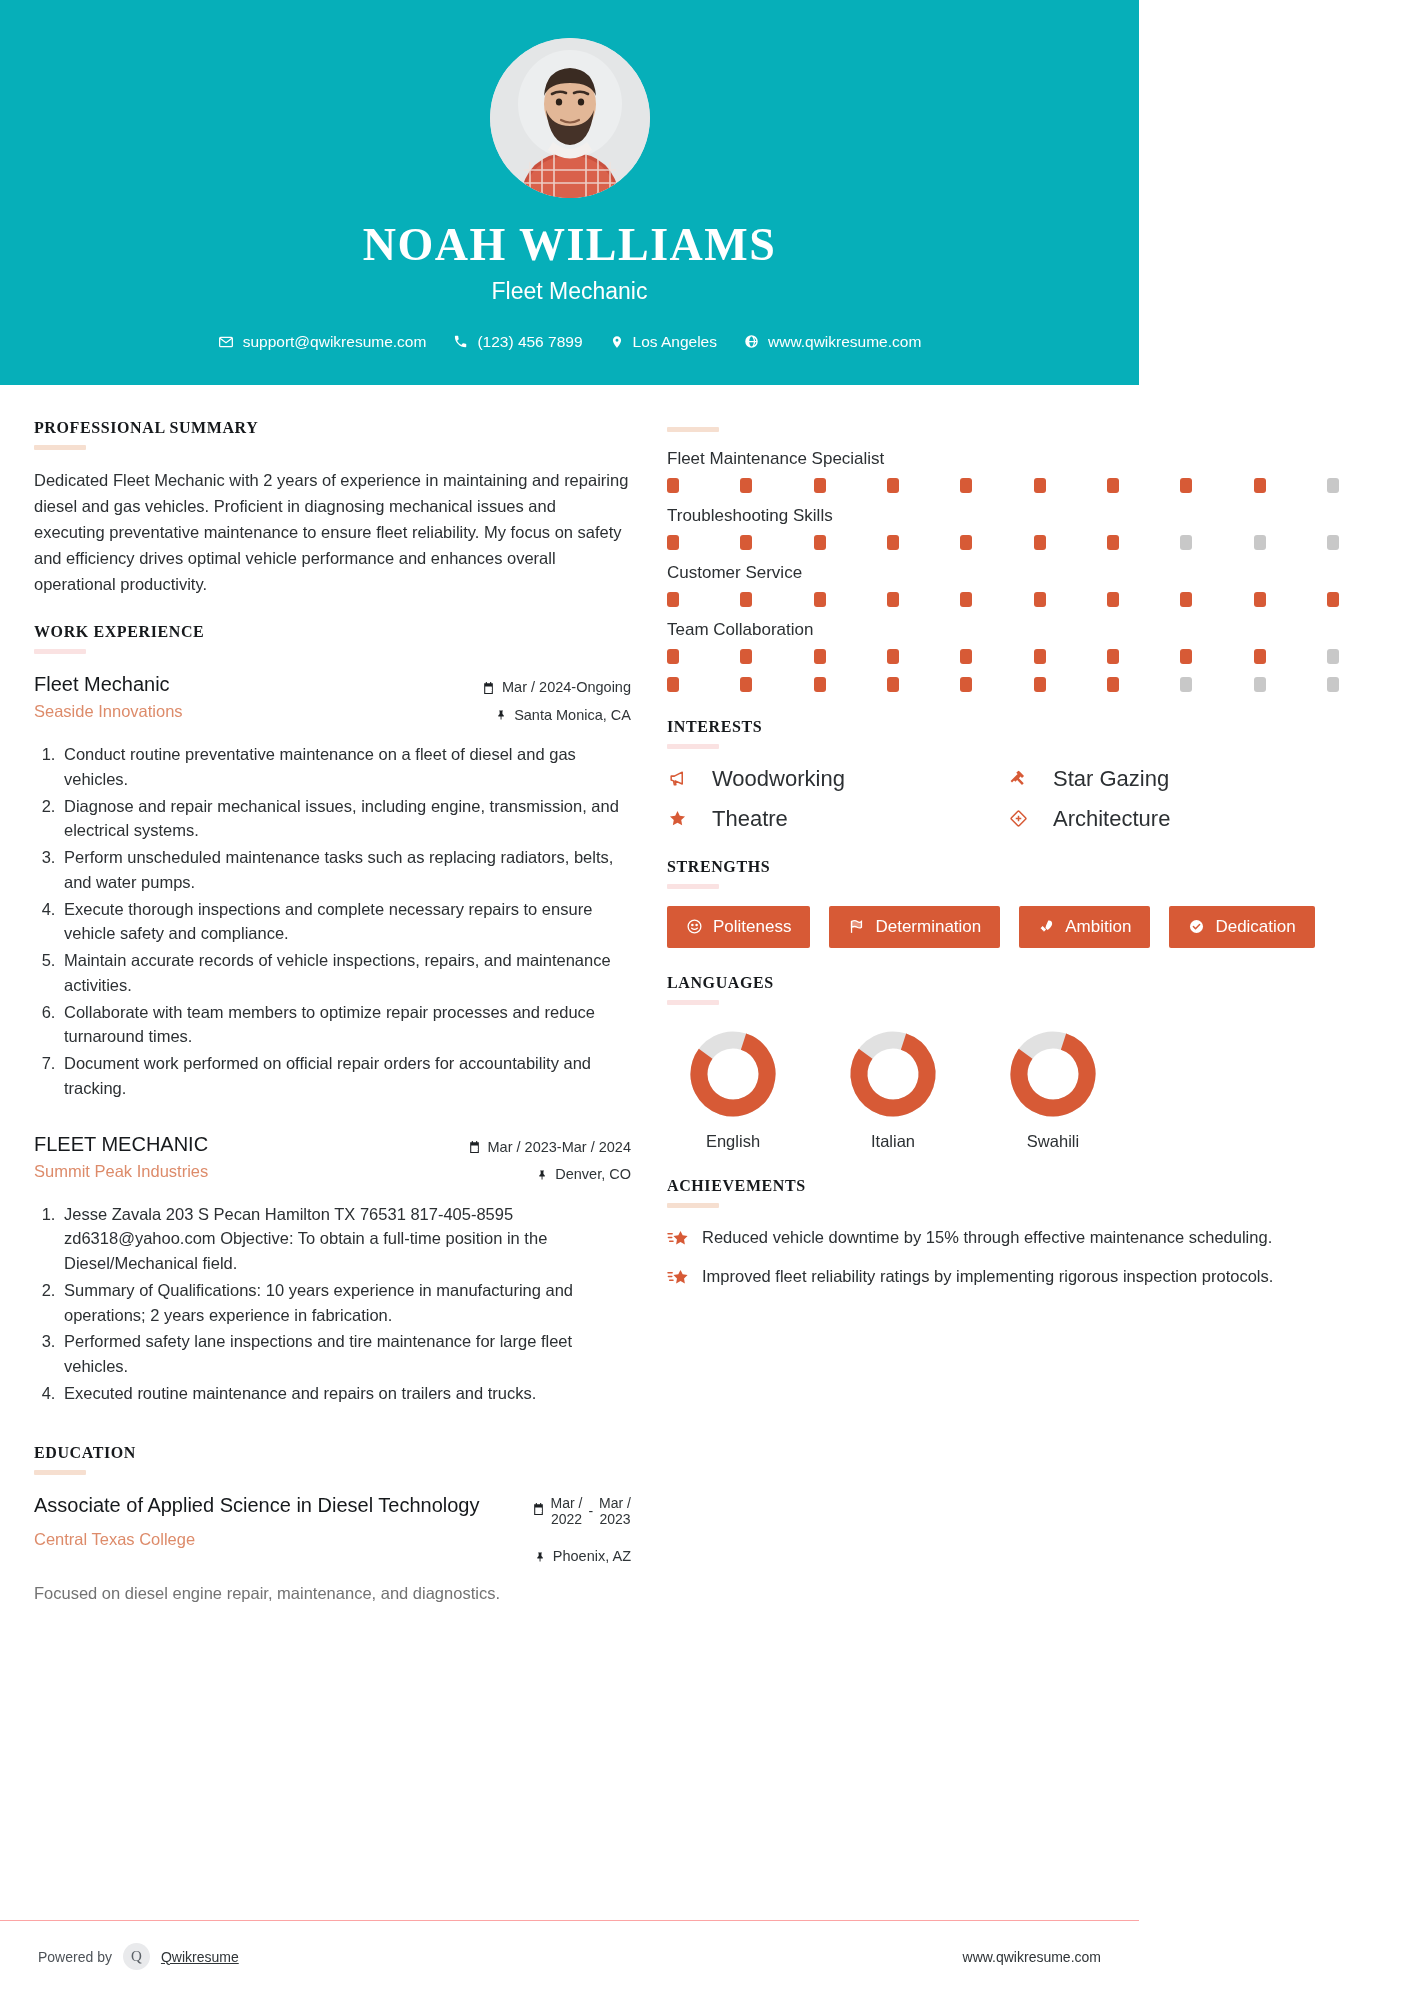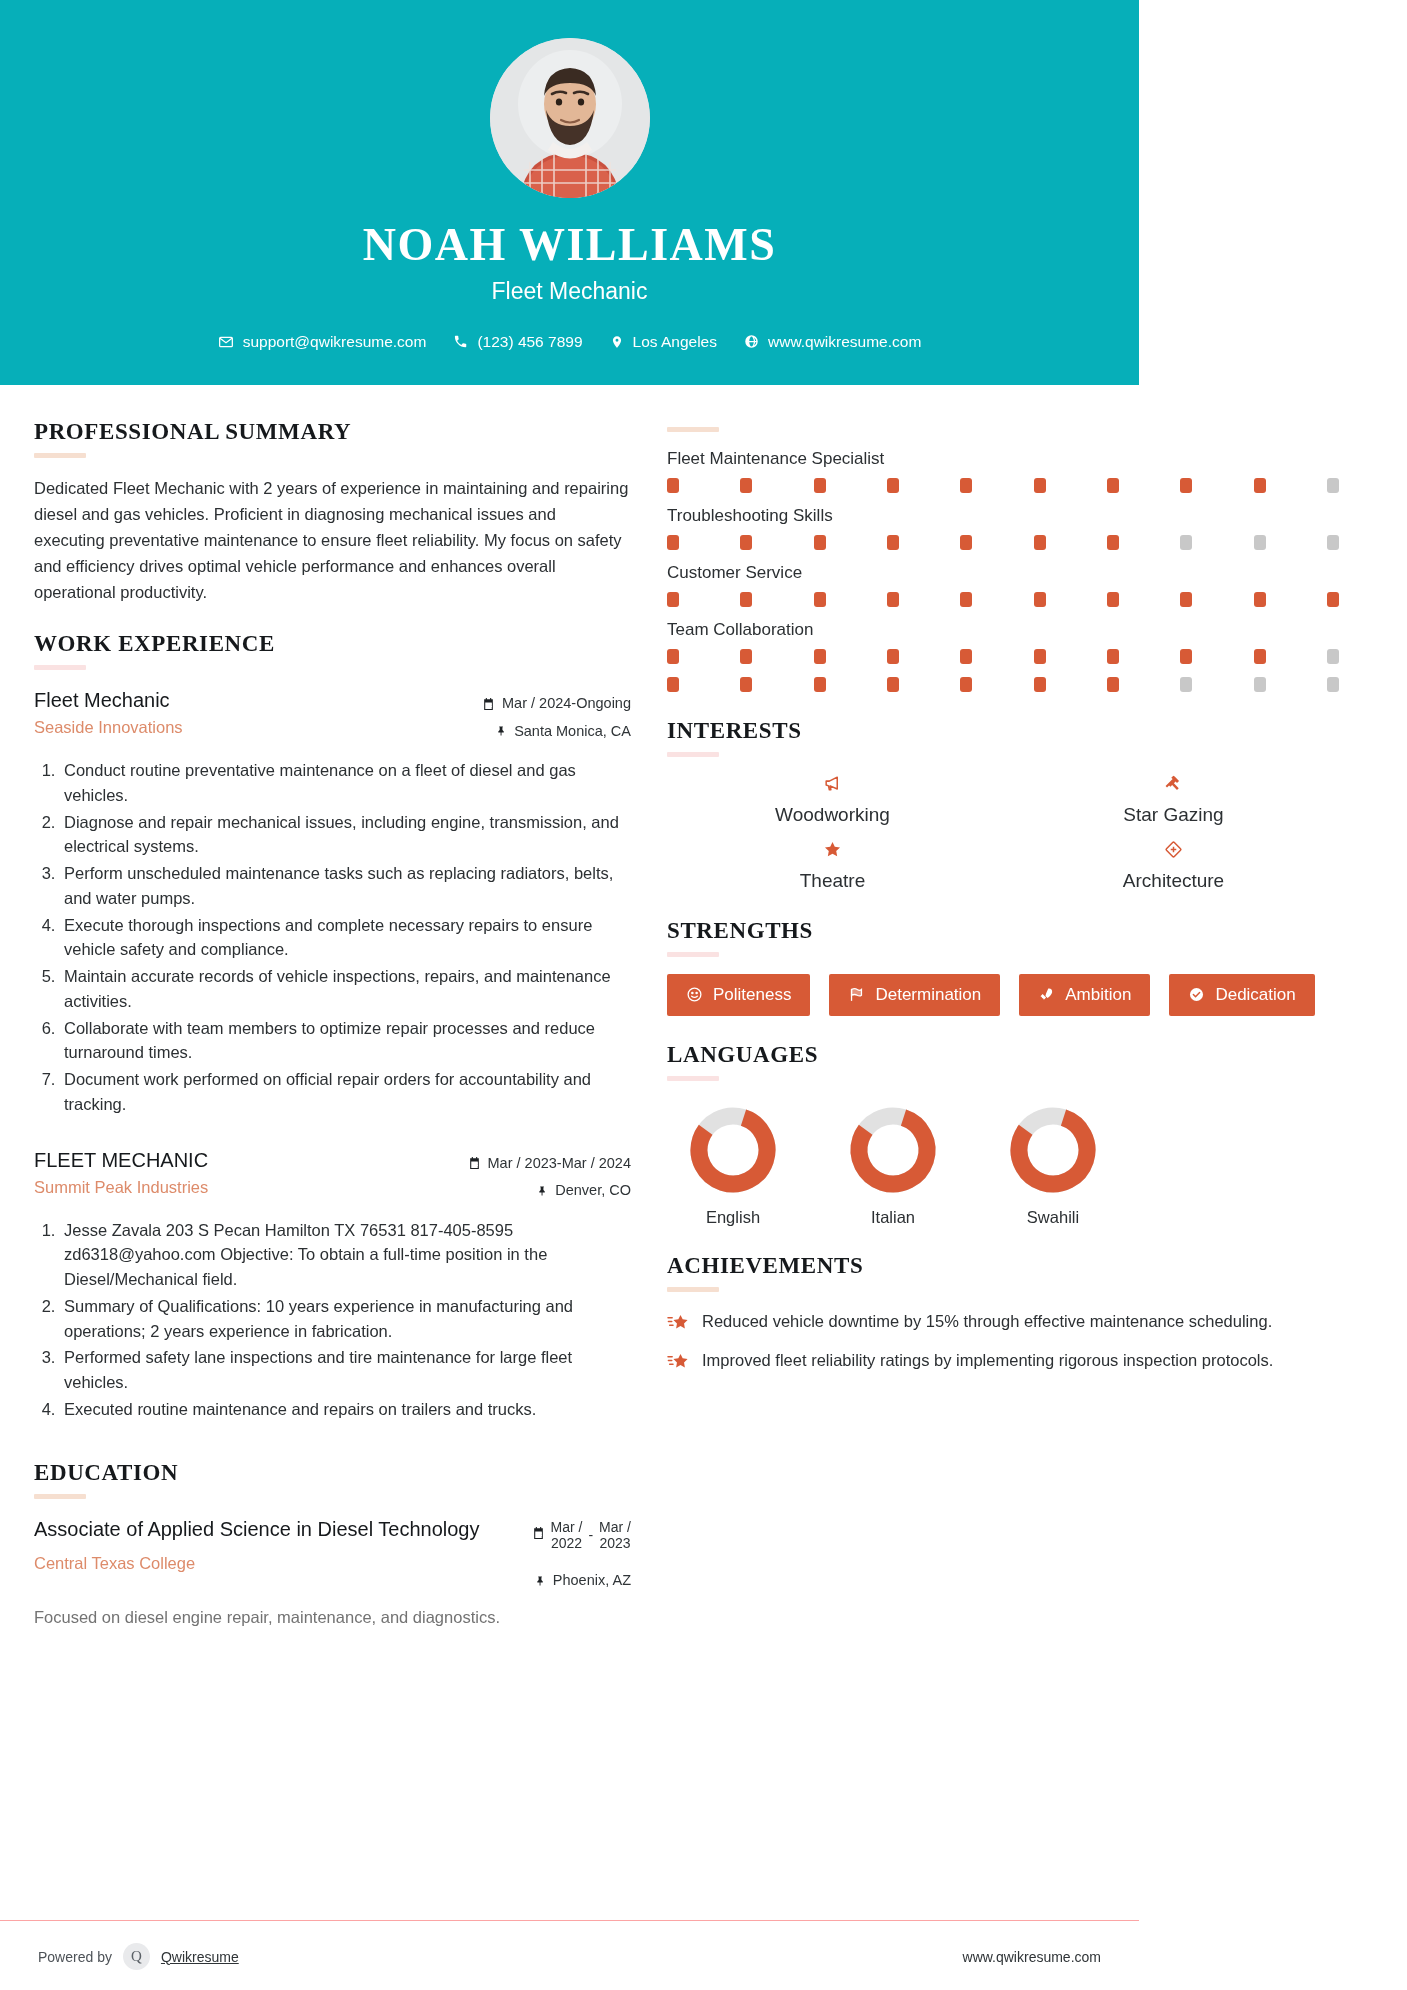--- a/index.html
+++ b/index.html
@@ -75,21 +75,21 @@
     padding: 34px 34px 0 34px;
     gap: 36px;
     flex: 1 1 auto;
   }
   .col-left  { width: 597px; flex: 0 0 597px; }
   .col-right { width: 672px; flex: 0 0 672px; }
 
   .sec-title {
     font-family: "Liberation Serif", serif;
     font-weight: bold;
-    font-size: 23px;
+    font-size: 16px;
     letter-spacing: .6px;
     color: #16191c;
     text-transform: uppercase;
   }
   .sec-rule {
     width: 52px; height: 5px;
     background: #f6dfd0;
     margin: 8px 0 17px 0;
     border-radius: 1px;
   }
@@ -178,22 +178,22 @@
   .dot-gap { flex: 1 1 auto; }
 
   
   .interest-grid {
     display: grid;
     grid-template-columns: 1fr 1fr;
     row-gap: 14px;
     column-gap: 10px;
   }
   .interest {
-    display: flex; align-items: center; gap: 11px;
-    font-size: 19px; color: #2c3033; flex-direction: column;
+    display: flex; align-items: center; gap: 24px;
+    font-size: 22px; color: #2c3033;
   }
   .interest .ii { display:inline-flex; width:21px; justify-content:center; }
   .interest .ii svg { display:block; }
 
   
   .strength-wrap {
     display: flex;
     flex-wrap: wrap;
     gap: 19px;
   }

